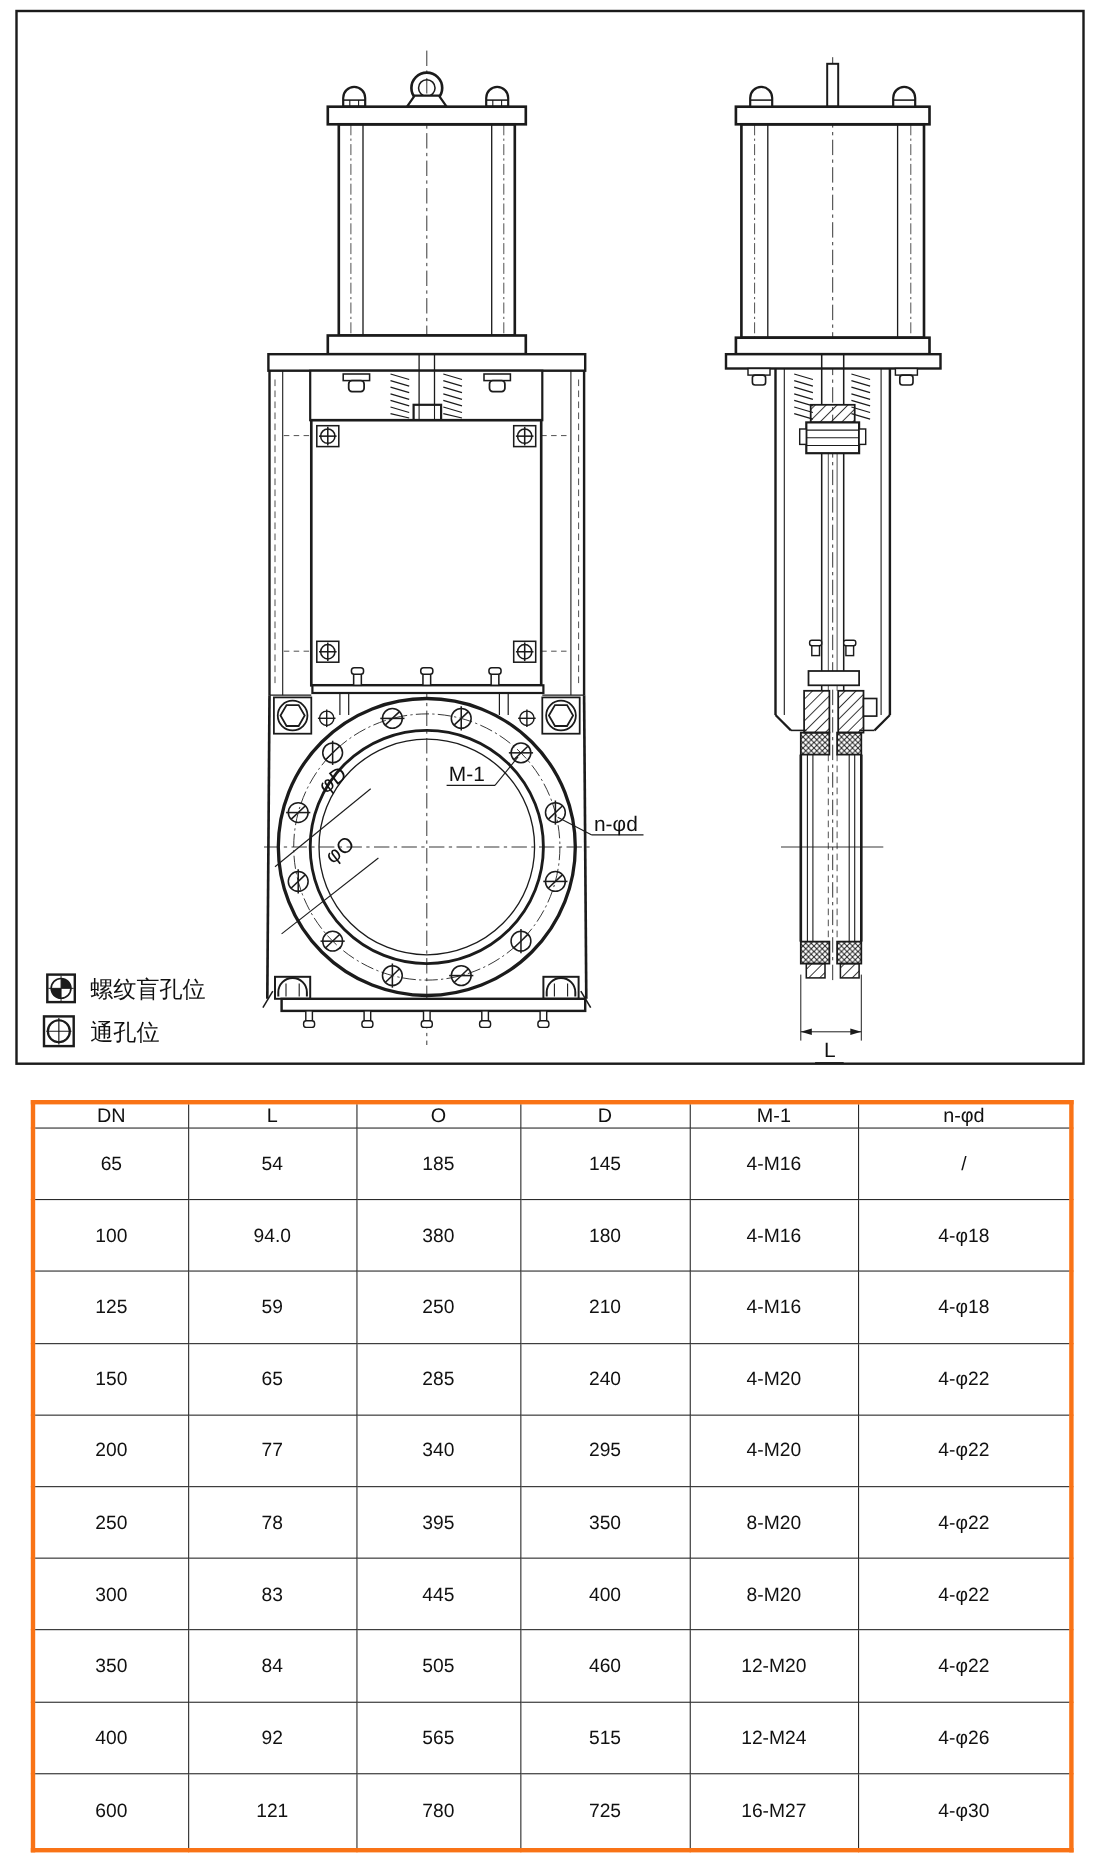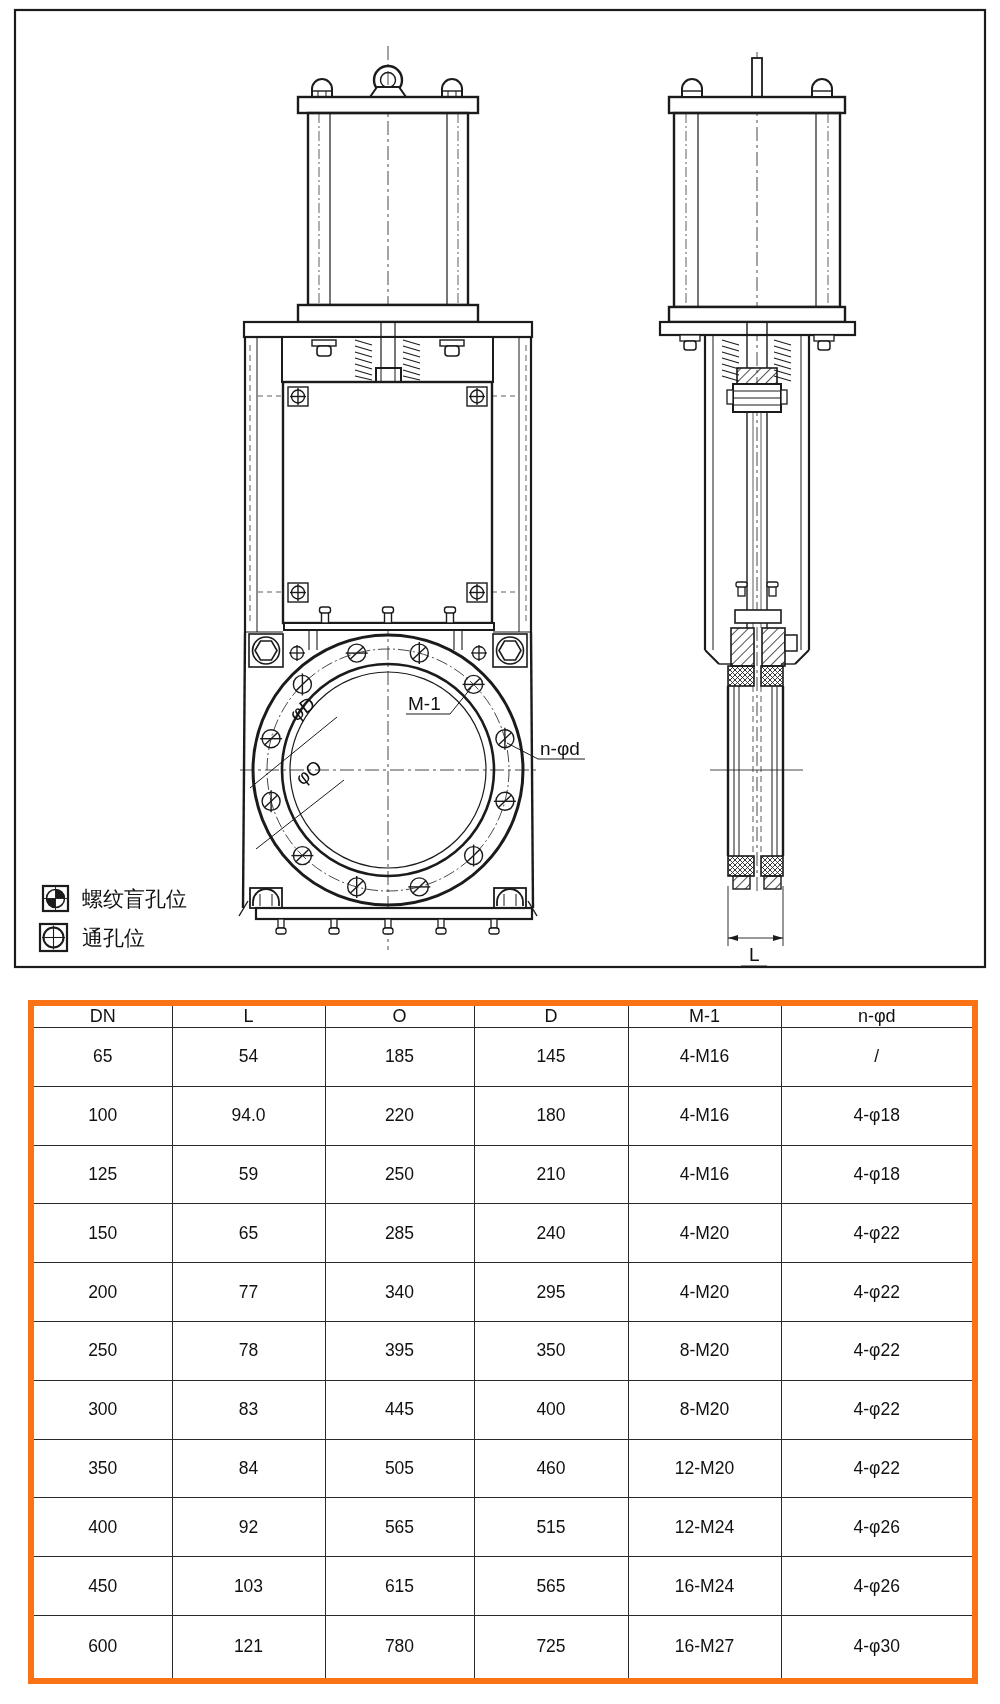--- a/index.html
+++ b/index.html
@@ -1,20 +1,20 @@
 <!DOCTYPE html>
 <html><head>
 <meta charset="utf-8">
 <style>
   html,body{margin:0;padding:0;background:#ffffff;}
   body{width:1000px;height:1704px;position:relative;font-family:"Liberation Sans",sans-serif;color:#1a1a1a;}
   #drawing{position:absolute;left:0;top:0;}
   #spec-table-wrap{position:absolute;left:28px;top:1000px;width:944px;height:684px;}
   table.spec{border-collapse:collapse;width:100%;height:100%;table-layout:fixed;background:#fff;
-             border:6px solid #f97316;}
+             border:4px solid #f97316;}
   table.spec th,table.spec td{border:1px solid #2a2a2a;text-align:center;vertical-align:middle;
              font-size:17.5px;font-weight:400;color:#111;padding:0;}
   table.spec th{font-size:18px;}
   svg text{fill:#111;}
   .lab{font-size:19px;}
   .cjk{font-size:21px;}
 </style>
 </head>
 <body>
 
@@ -414,21 +414,21 @@
           <td>65</td>
           <td>54</td>
           <td>185</td>
           <td>145</td>
           <td>4-M16</td>
           <td>/</td>
         </tr>
         <tr>
           <td>100</td>
           <td>94.0</td>
-          <td>220</td>
+          <td>380</td>
           <td>180</td>
           <td>4-M16</td>
           <td>4-φ18</td>
         </tr>
         <tr>
           <td>125</td>
           <td>59</td>
           <td>250</td>
           <td>210</td>
           <td>4-M16</td>
@@ -476,28 +476,20 @@
         </tr>
         <tr>
           <td>400</td>
           <td>92</td>
           <td>565</td>
           <td>515</td>
           <td>12-M24</td>
           <td>4-φ26</td>
         </tr>
         <tr>
-          <td>450</td>
-          <td>103</td>
-          <td>615</td>
-          <td>565</td>
-          <td>16-M24</td>
-          <td>4-φ26</td>
-        </tr>
-        <tr>
           <td>600</td>
           <td>121</td>
           <td>780</td>
           <td>725</td>
           <td>16-M27</td>
           <td>4-φ30</td>
         </tr>
       </tbody>
   </table>
 </div>

